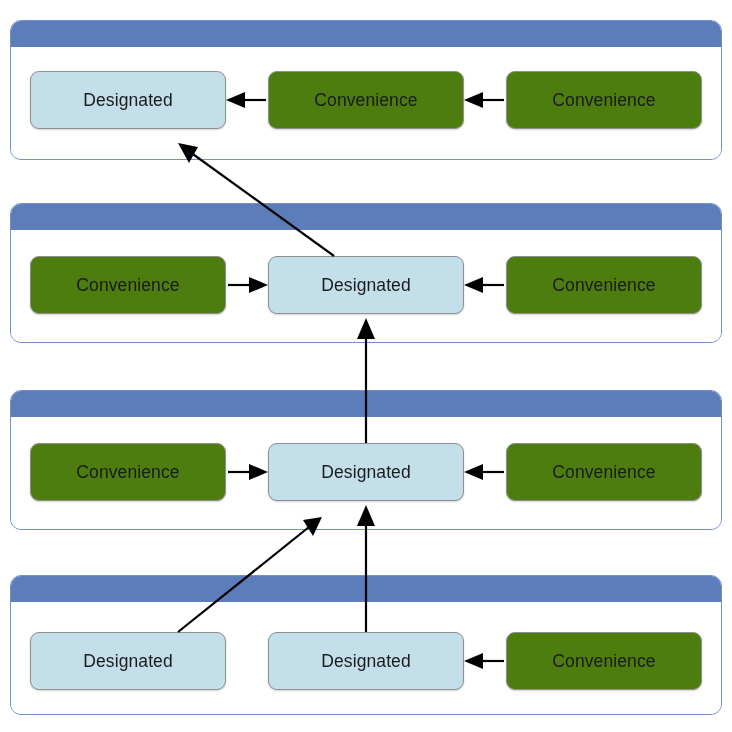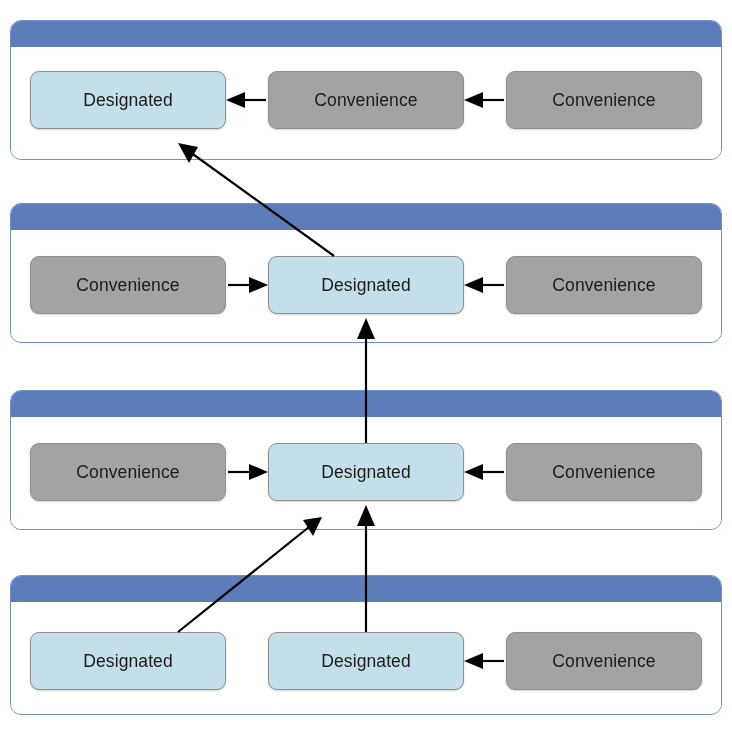--- a/index.html
+++ b/index.html
@@ -57,21 +57,21 @@
     font-size: 17.5px;
     color: #1b1b1b;
     letter-spacing: 0.1px;
     box-shadow: 0 1px 2px rgba(0,0,0,0.18);
     z-index: 3;
   }
   .node.designated {
     background: #c3dfe9;
   }
   .node.convenience {
-    background: #a3a3a3;
+    background: #4d7c0f;
   }
   
   #edges {
     position: absolute;
     left: 0;
     top: 0;
     width: 732px;
     height: 732px;
     z-index: 5;
     pointer-events: none;

